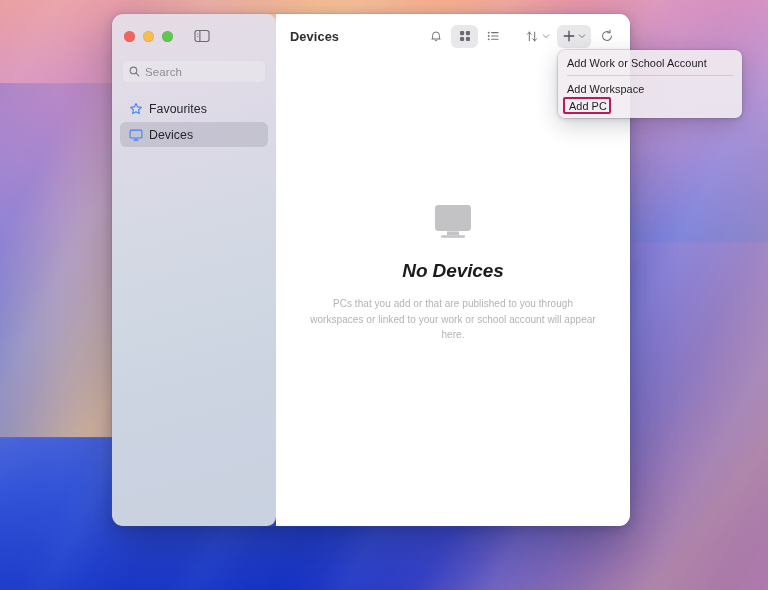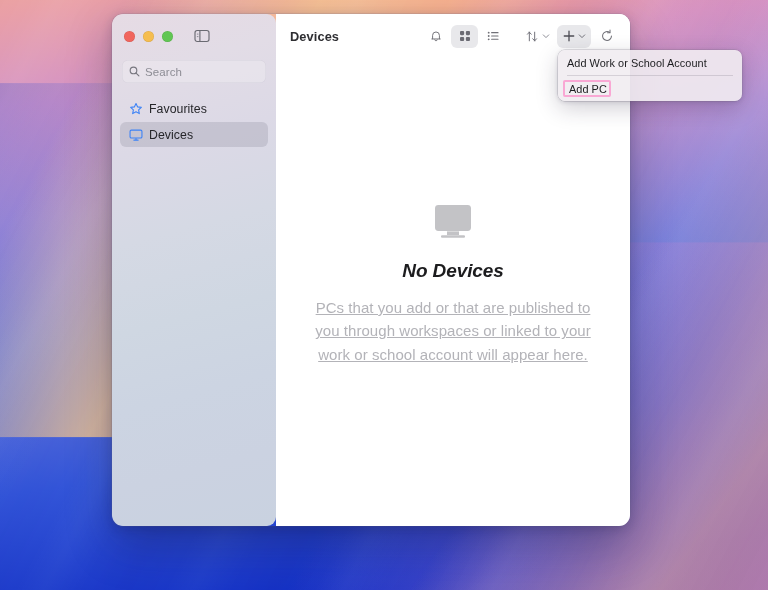--- a/index.html
+++ b/index.html
@@ -270,25 +270,24 @@
     font-size: 19px;
     font-weight: bold;
     color: #1c1c1e;
     letter-spacing: -0.1px;
     margin-bottom: 14px;
     font-style: italic;
   }
   .empty-desc {
     width: 292px;
     text-align: center;
-    font-size: 15px;
+    font-size: 10px;
     line-height: 1.55;
     color: #b3b3b8;
     letter-spacing: 0.05px;
-    text-decoration: underline;
   }
 
   
   #menu {
     position: absolute;
     left: 558px;
     top: 50px;
     width: 184px;
     border-radius: 7px;
     padding: 4px 0;
@@ -313,21 +312,21 @@
   }
   .menu-sep {
     height: 1px;
     background: rgba(110,105,120,0.22);
     margin: 4px 9px 4px 9px;
   }
   .menu-item.annotated {
     margin: 0 0 0 5px;
     padding-left: 4px;
     width: 48px;
-    border: 2px solid #f9a8d4;
+    border: 2px solid #be185d;
     border-radius: 2px;
     height: 17px;
   }
 </style>
 </head>
 <body>
 
 <div id="desktop">
   <div class="wp-layer wp-base"></div>
   <div class="wp-layer wp-blue-left"></div>
@@ -470,14 +469,15 @@
       <div class="empty-title">No Devices</div>
       <div class="empty-desc">PCs that you add or that are published to you through workspaces or linked to your work or school account will appear here.</div>
     </div>
 
   </div>
 </div>
 
 <div id="menu">
   <div class="menu-item">Add Work or School Account</div>
   <div class="menu-sep"></div>
+  <div class="menu-item">Add Workspace</div>
   <div class="menu-item annotated">Add PC</div>
 </div>
 
 </body></html>

